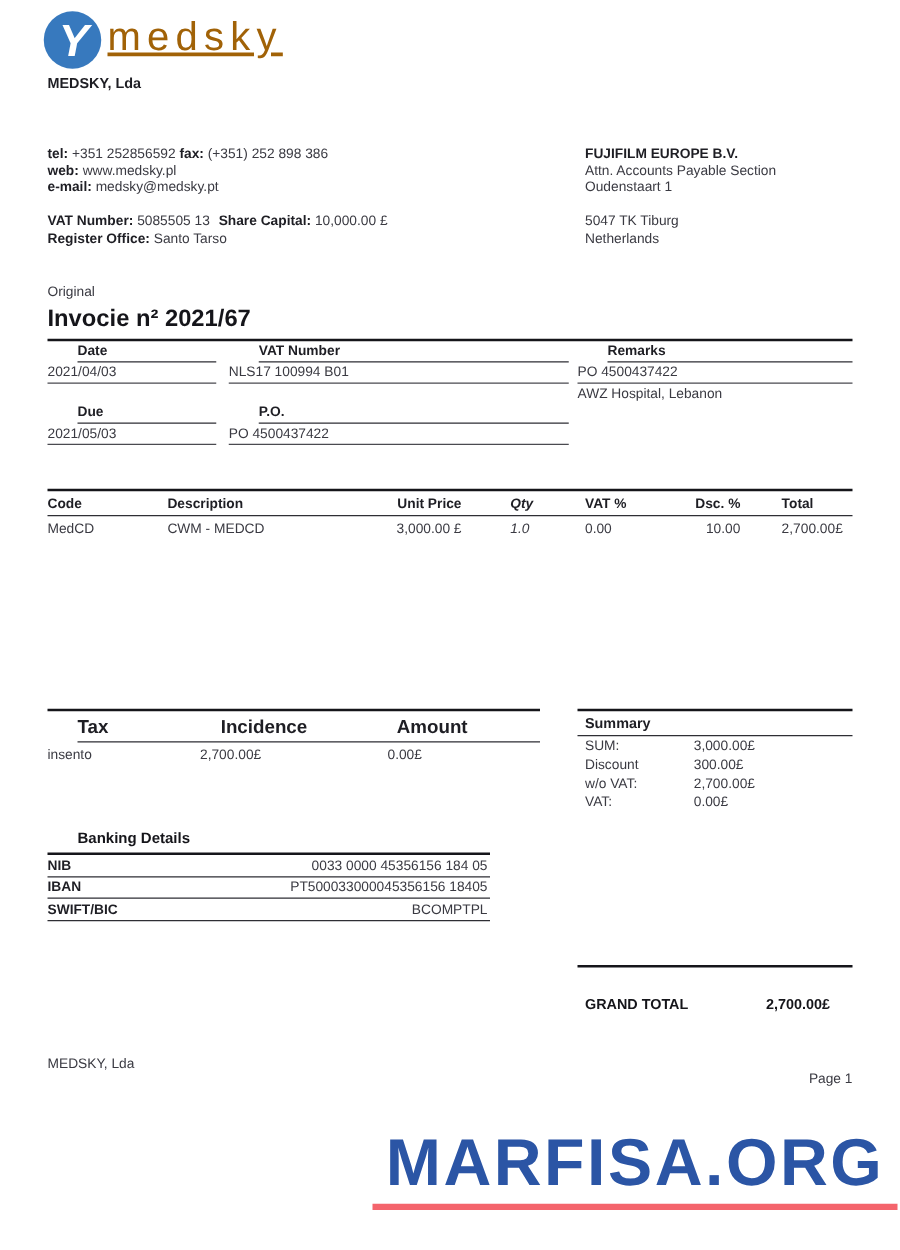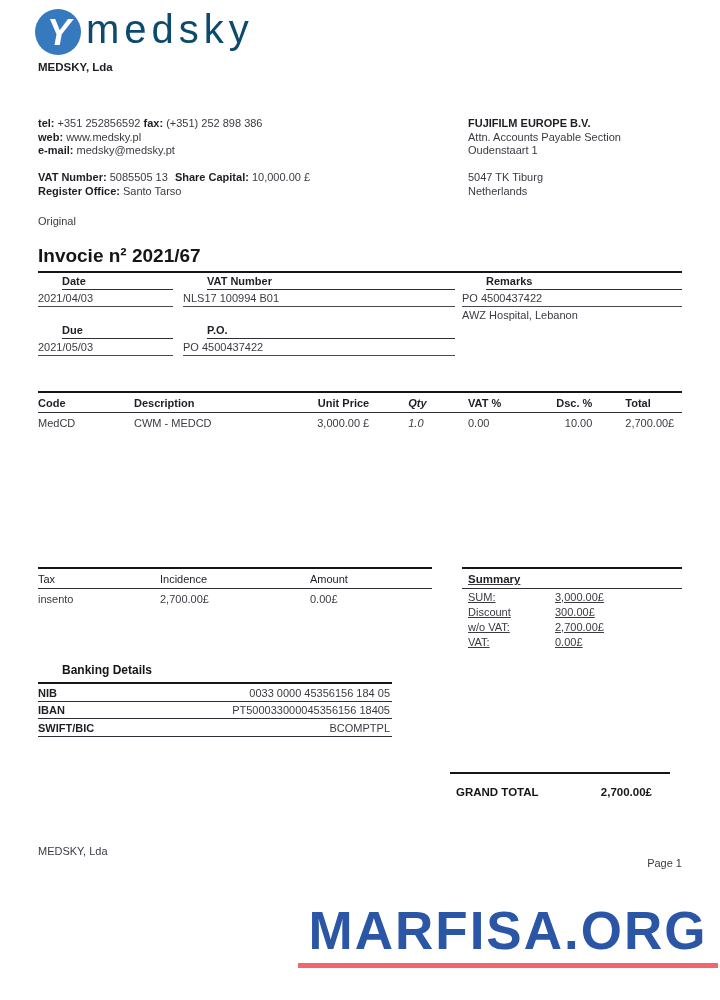--- a/index.html
+++ b/index.html
@@ -6,29 +6,29 @@
   .page {
     position:relative; width:720px; height:1000px; background:#ffffff;
     font-family:"Liberation Sans", sans-serif; font-size:11px; color:#3a3a42;
     overflow:hidden;
   }
   .b { font-weight:bold; color:#1e1e24; }
   .gap { }
 
   
   .logo { position:absolute; left:34px; top:8px; display:flex; align-items:center; }
-  .wordmark { font-size:40px; color:#0c4a6e; letter-spacing:5px; margin-left:4px; line-height:1; padding-bottom:6px; }
+  .wordmark { font-size:32px; color:#a16207; letter-spacing:5px; margin-left:4px; line-height:1; padding-bottom:6px;text-decoration:underline; }
 
   .seller-name { position:absolute; left:38px; top:61px; font-weight:bold; font-size:11.5px; color:#1e1e24; }
   .seller-addr { position:absolute; left:38px; top:76px; line-height:13px; }
   .contact     { position:absolute; left:38px; top:117px; line-height:13.5px; }
   .buyer       { position:absolute; left:468px; top:117px; line-height:13.5px; }
   .vat-block   { position:absolute; left:38px; top:171px; line-height:13.5px; }
   .buyer2      { position:absolute; left:468px; top:171px; line-height:13.5px; }
-  .original    { position:absolute; left:38px; top:215px; }
+  .original    { position:absolute; left:38px; top:228px; }
   .inv-title   { position:absolute; left:38px; top:245px; font-size:19px; font-weight:bold; color:#15151a; }
 
   .hline { position:absolute; left:38px; top:271px; width:644px; border-top:2.5px solid #15151a; }
 
   .field { position:absolute; line-height:13px; }
   .field .flabel { font-weight:bold; color:#1e1e24; border-bottom:1.3px solid #2e2e34; padding:2px 0 1px;margin-left:24px; }
   .field .fvalue { border-bottom:1.1px solid #4a4a50; padding:2px 0 1px; }
   .field .fplain { padding:2px 0 1px; }
   .f-date    { left:38px;  top:273px; width:135px; }
   .f-vat     { left:183px; top:273px; width:272px; }
@@ -44,38 +44,38 @@
   .c-desc  { width:195px; }
   .c-unit  { width:72px; text-align:right; }
   .c-qty   { width:38px; margin-left:20px;font-style:italic; }
   .c-vat   { width:70px; margin-left:10px; }
   .c-dsc   { width:60px; text-align:right; }
   .c-total { width:70px; margin-left:14px; }
 
   
   .taxtbl { position:absolute; left:38px; top:567px; width:394px; border-top:2.5px solid #15151a; }
   .trow { display:flex; padding:4px 0 3px; }
-  .trow.head { font-weight:normal; color:#1e1e24; font-size:11px; border-bottom:1.4px solid #2e2e34; }
+  .trow.head { font-weight:bold; color:#1e1e24; font-size:15px; border-bottom:1.4px solid #2e2e34;margin-left:24px; }
   .t-tax { width:122px; } .t-inc { width:150px; } .t-amt { width:122px; }
 
   
-  .summary { position:absolute; left:462px; top:567px; width:220px; border-top:2.5px solid #15151a;text-decoration:underline; }
+  .summary { position:absolute; left:462px; top:567px; width:220px; border-top:2.5px solid #15151a; }
   .sum-title { font-weight:bold; color:#1e1e24; font-size:11.5px; padding:4px 0 3px 6px; border-bottom:1.4px solid #2e2e34; }
   .sum-row { display:flex; padding:1.5px 0; }
   .sum-label { width:87px; padding-left:6px; }
 
   
   .bank-title { position:absolute; left:38px; top:663px; font-size:12px; font-weight:bold; color:#15151a;padding-left:24px; }
   .banktbl { position:absolute; left:38px; top:682px; width:354px; border-top:2px solid #15151a; }
   .bank-row { display:flex; justify-content:space-between; padding:2.5px 2px 2px 0; border-bottom:1.3px solid #2e2e34; }
   .bank-label { font-weight:bold; color:#1e1e24; }
 
   
-  .grand { position:absolute; left:450px; top:772px; width:220px; border-top:2.5px solid #15151a;
-           padding-top:12px; display:flex; justify-content:space-between; font-weight:bold;
+  .grand { position:absolute; left:462px; top:772px; width:220px; border-top:2.5px solid #15151a;
+           padding-top:24px; display:flex; justify-content:space-between; font-weight:bold;
            color:#15151a; font-size:11.5px;gap:16px; }
   .grand .gt-label { padding-left:6px; }
   .grand .gt-value { padding-right:18px; }
 
   .footer-company { position:absolute; left:38px; top:845px; }
   .page-num { position:absolute; right:38px; top:857px; }
 
   
   .marfisa { position:absolute; left:298px; top:903px; width:420px; text-align:center; }
   .marfisa-text { color:#2b55a5; font-weight:bold; font-size:53px; letter-spacing:2px; line-height:1.05; }

